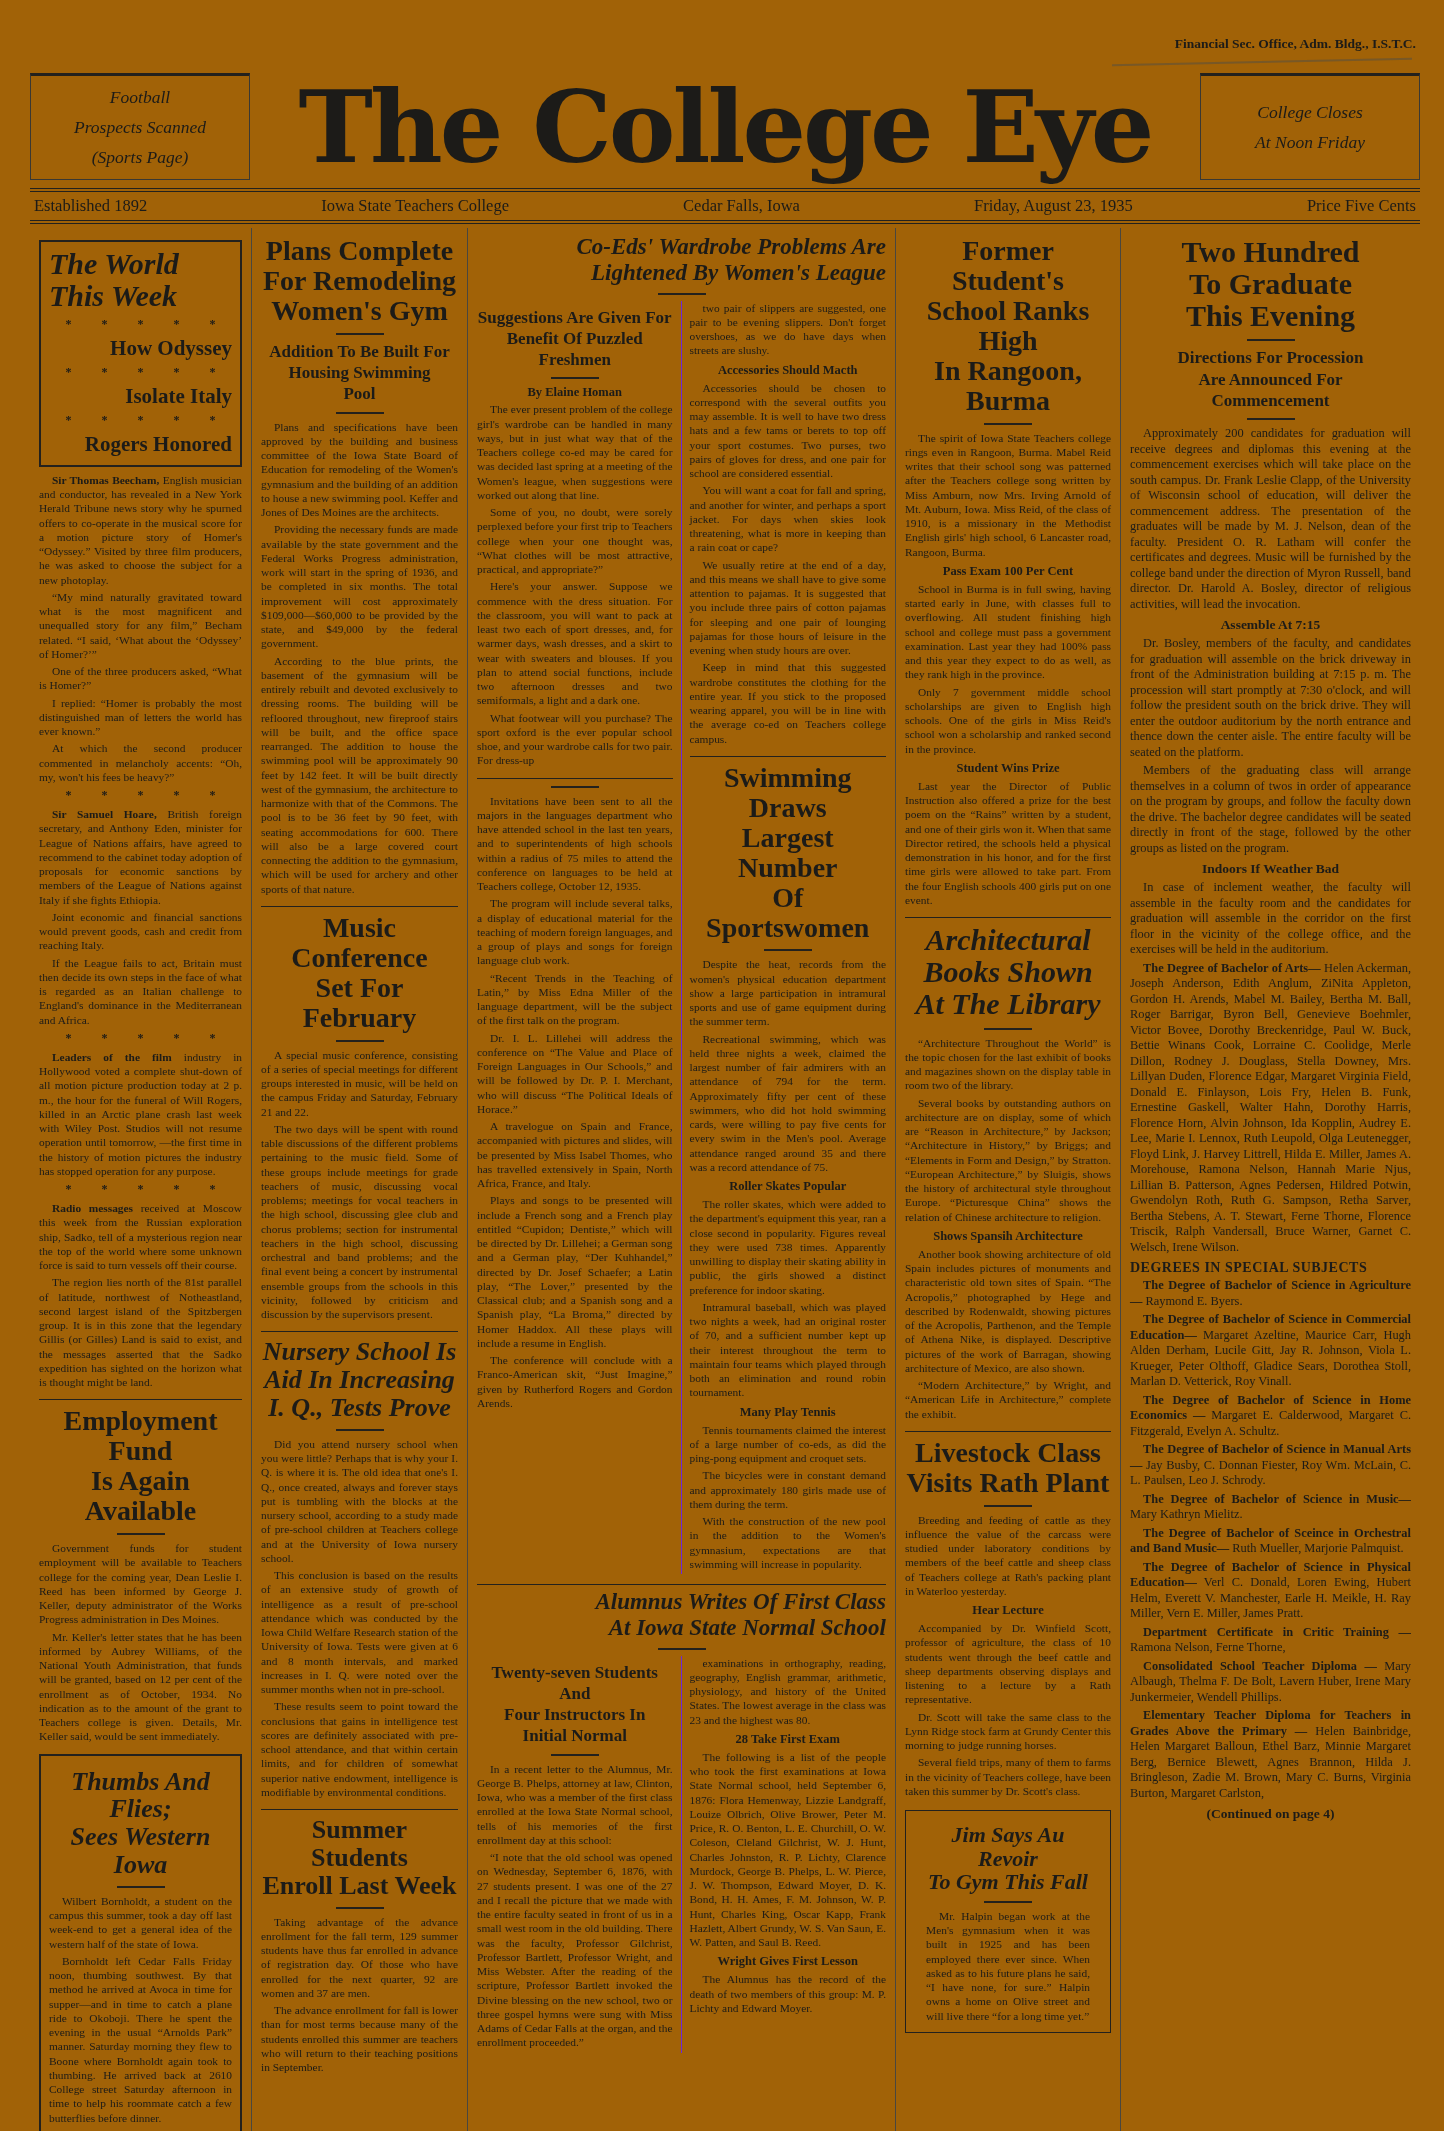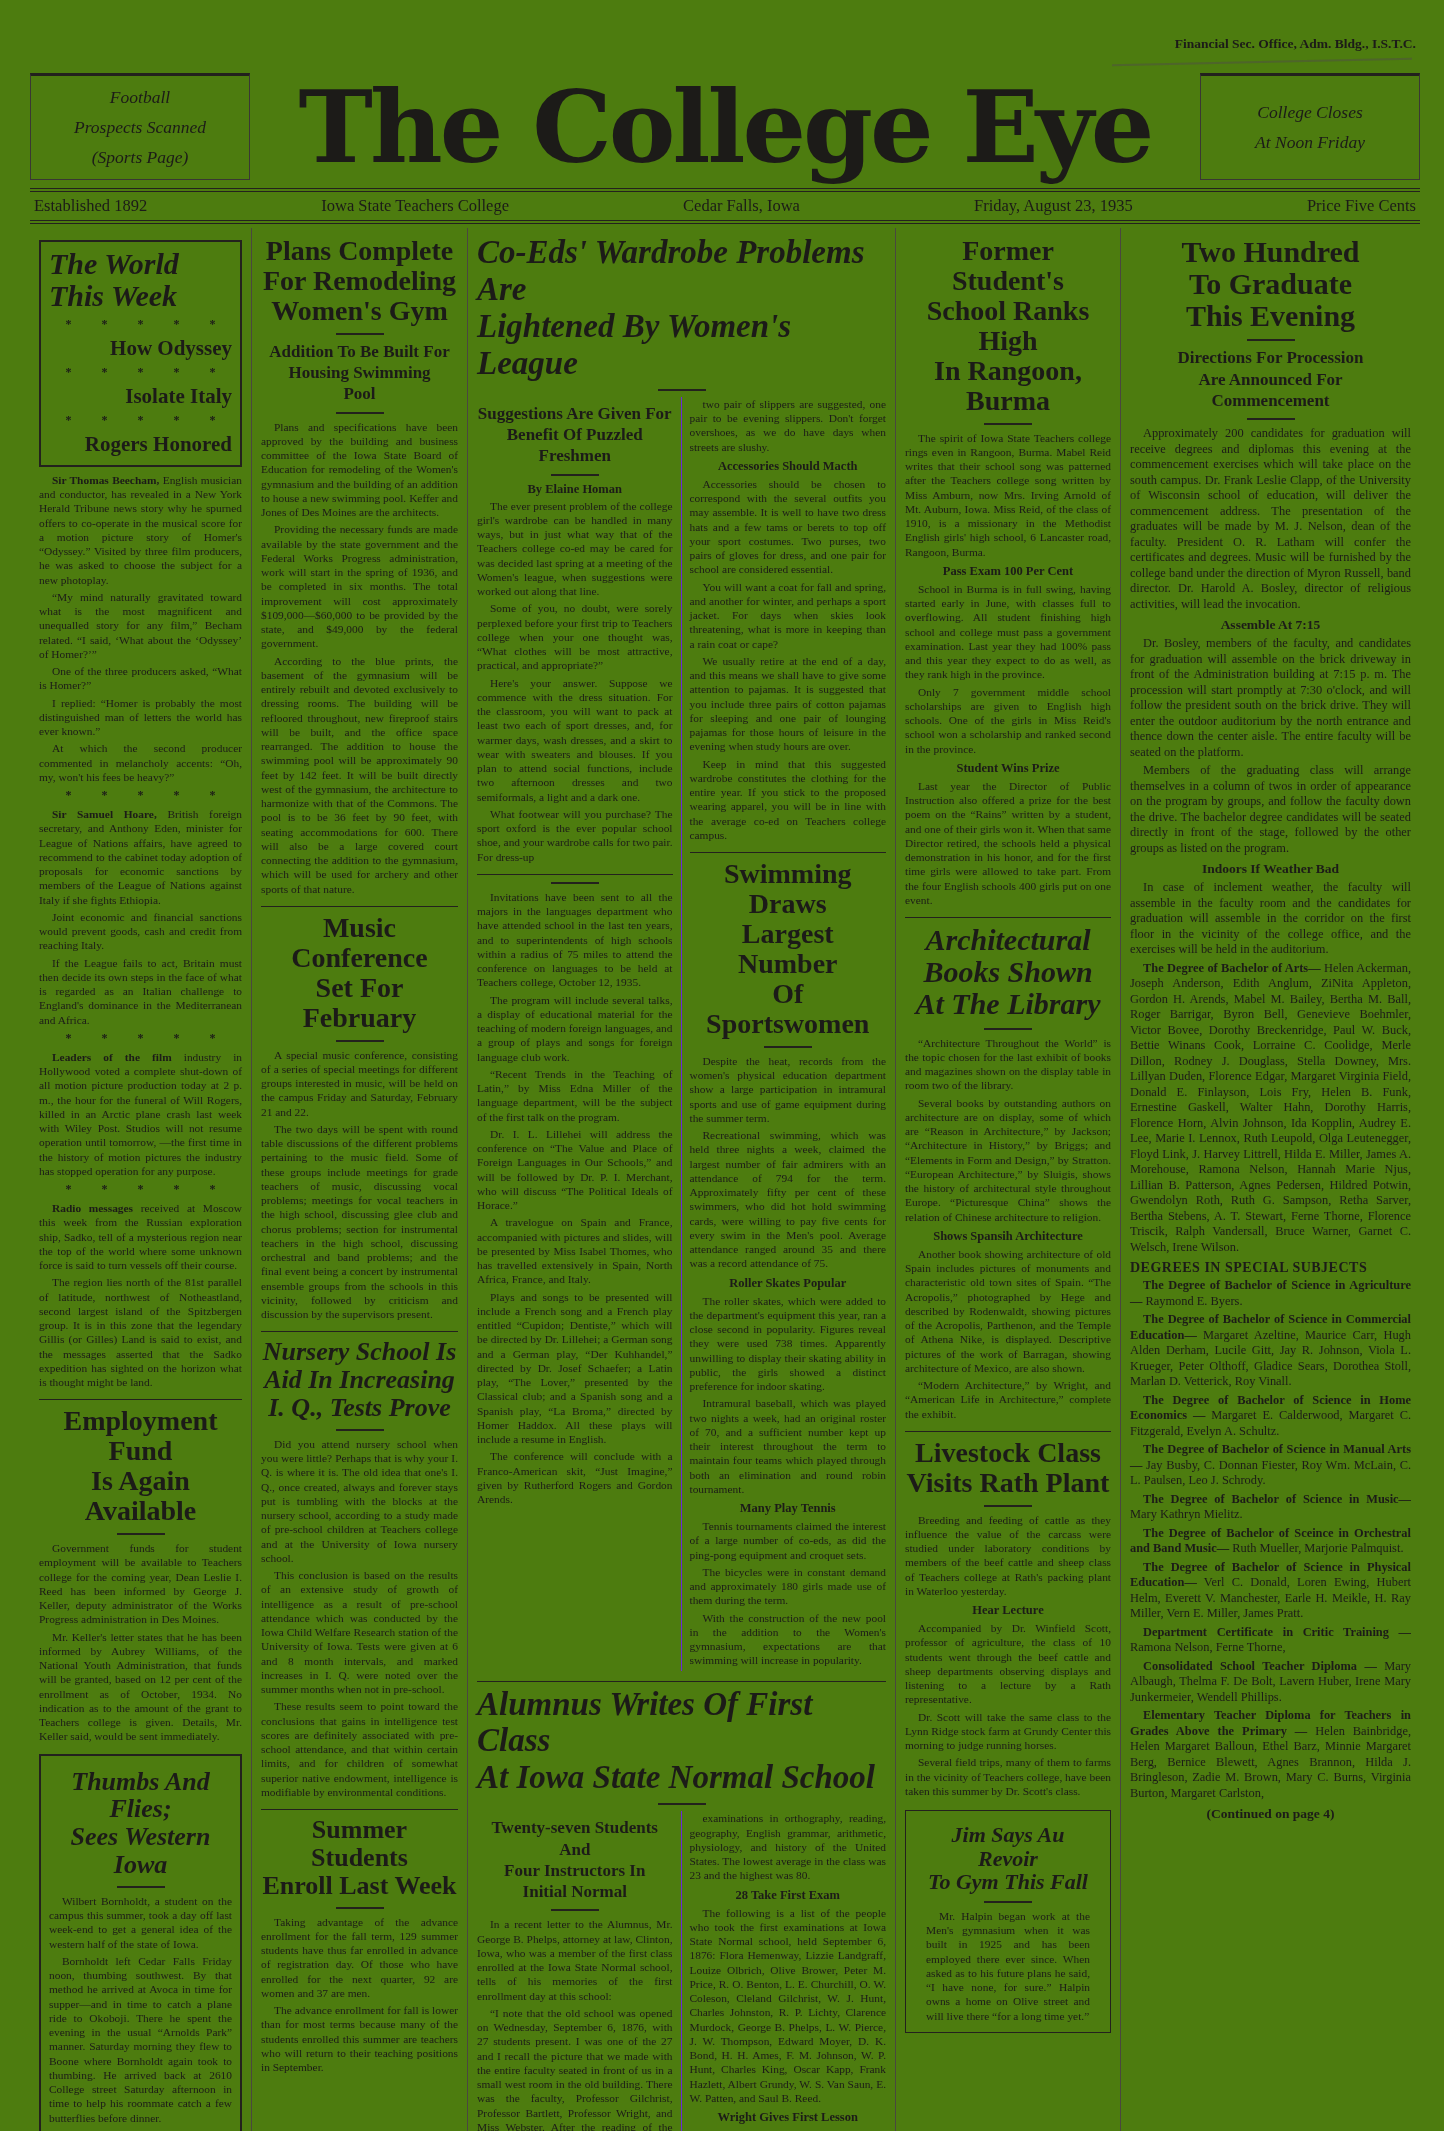--- a/index.html
+++ b/index.html
@@ -1,19 +1,19 @@
 <!DOCTYPE html>
 <html><head>
 <meta charset="utf-8">
 <style>
   * { box-sizing: border-box; margin: 0; padding: 0; }
   html,body { background:#d8d6d0; }
   .page {
     width:1444px; height:2131px; overflow:hidden; position:relative;
-    margin:0 auto; background:#4d7c0f; color:#1c1b18;
+    margin:0 auto; background:#a16207; color:#1c1b18;
     font-family:"Liberation Serif", serif;
     padding:8px 24px 20px 30px;
   }
   .topnote { text-align:right; font-weight:bold; font-size:13.5px; padding-right:4px; margin-top:28px;}
   .scribble { width:300px; height:9px; margin:2px 8px 0 auto;
     border-bottom:2px solid rgba(80,78,70,.5); transform:skewY(-1.2deg); }
   .masthead { display:flex; align-items:stretch; margin-top:10px; }
   .ear { width:220px; border:1px solid #3a3833; border-top:3px solid #23211d;
     font-style:italic; font-size:17.5px; text-align:center;
     display:flex; flex-direction:column; justify-content:center; gap:9px; padding:10px 6px;}
@@ -29,21 +29,21 @@
   .h-26 { font-size:26px; } .h-28 { font-size:28px; } .h-30 { font-size:30px; } .h-22 { font-size:22px; }
   .it { font-style:italic; }
   .deck { font-weight:bold; font-size:17px; text-align:center; white-space:pre-line; line-height:1.25; margin:6px 0 2px;}
   .byline { font-weight:bold; font-size:12.5px; text-align:center; margin:4px 0 2px; }
   .rule-short { width:48px; border-top:2px solid #23211d; margin:7px auto 6px; }
   .rule-full  { border-top:1px solid #23211d; margin:10px 0 4px; }
   .boxed { border:2px solid #23211d; padding:6px 8px; margin:10px 0 6px; background:transparent; }
   .boxed-light { border:1.5px solid #23211d; padding:6px 20px; margin:12px 0 6px; }
   .wtw-title { font-style:italic; font-weight:bold; font-size:30px; line-height:1.08; white-space:pre-line; }
   .wtw-sub { font-weight:bold; font-size:21px; padding-left:20px; margin:2px 0;text-align:right; }
-  .span-head { font-style:italic; font-weight:bold; font-size:33px; text-align:left;
+  .span-head { font-style:italic; font-weight:bold; font-size:23px; text-align:right;
     white-space:pre-line; line-height:1.12; margin:4px 0 2px; }
   .twocol { display:grid; grid-template-columns:1fr 1fr; }
   .twocol > .subcol { padding-right:8px; border-right:1px solid #6d28d9; }
   .twocol > .subcol:last-child { padding-right:0; padding-left:8px; border-right:none; }
   .para { font-size:11.4px; line-height:1.25; text-align:justify; text-indent:13px; margin:0 0 3px; }
   .col-6 .para { font-size:12.4px; }
   .subhead { font-weight:bold; font-size:12.5px; text-align:center; margin:5px 0 3px; }
   .col-6 .subhead { font-size:13.5px; }
   .capshead { font-weight:bold; font-size:14px; letter-spacing:.5px; margin:5px 0 2px; }
   .stars { text-align:center; font-weight:bold; font-size:12px; letter-spacing:12px; margin:4px 0 4px 12px; }

